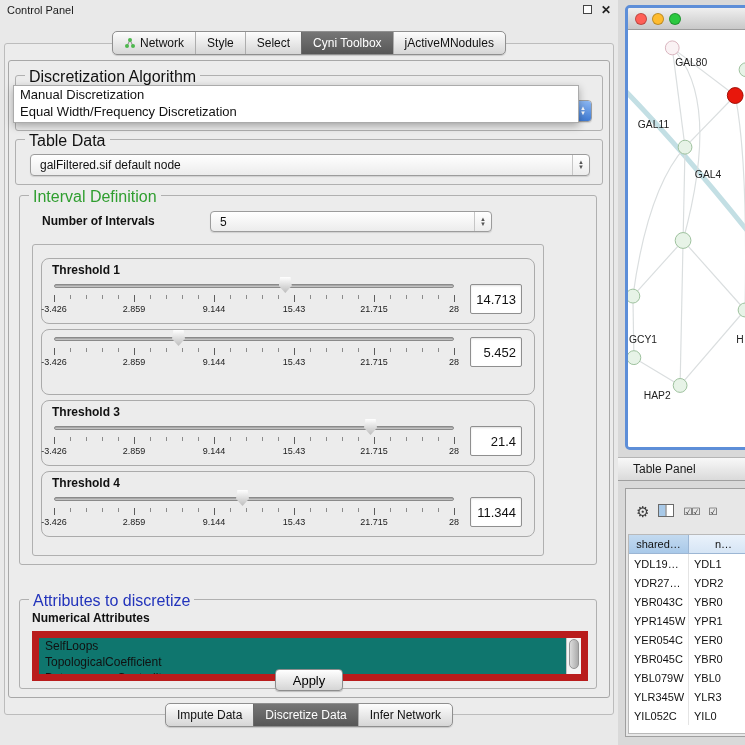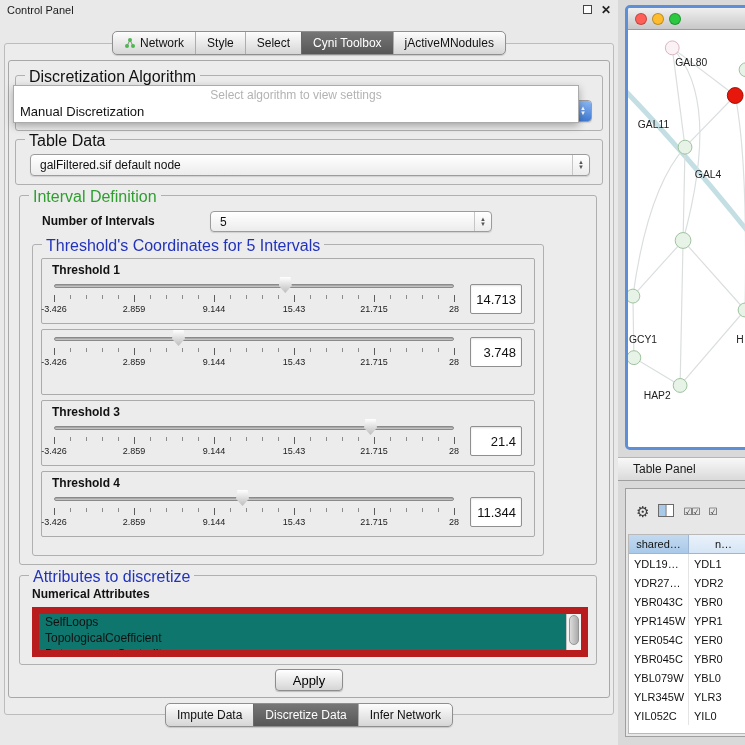--- a/index.html
+++ b/index.html
@@ -33,21 +33,21 @@
   .combo .arrows{margin-left:auto;width:17px;height:100%;display:flex;flex-direction:column;align-items:center;justify-content:center;font-size:6px;line-height:5px;color:#555;border-left:1px solid #c6c6c6}
   .combo.blue-cap .arrows{background:linear-gradient(#8ab6f2,#3f7ad2);color:#fff;border-radius:0 3px 3px 0;border-left:1px solid #3a6cb8}
 
   .popup{position:absolute;left:4px;top:24px;width:566px;background:#fff;border:1px solid #ababab;box-shadow:0 3px 8px rgba(0,0,0,.3);z-index:40;font-size:13px;padding-bottom:2px}
   .popup .ph{color:#b3b3b3;text-align:center;font-size:12px;padding:2px 0 1px}
   .popup .opt{padding:1px 6px;line-height:15px}
   .popup .opt.bold{font-weight:normal}
 
   
   .thr-container{position:absolute;left:0;right:0;top:0;bottom:0;padding-top:13px}
-  .threshold-panel{position:relative;border:1px solid #ababab;border-radius:2px;margin:0 8px 5px 8px;height:66px;background:#ececec}
+  .threshold-panel{position:relative;border:1px solid #ababab;border-radius:8px;margin:0 8px 5px 8px;height:66px;background:#ececec}
   .t-label{font-weight:bold;font-size:12px;padding:4px 0 0 10px;line-height:14px}
   .t-row{display:flex;align-items:center;padding:0 12px 0 6px}
   .slider{position:relative;flex:1;height:44px}
   .track-area{position:absolute;left:6px;right:6px;top:0;height:100%}
   .groove{position:absolute;left:0;right:0;top:7px;height:4px;background:linear-gradient(#9b9b9b,#cfcfcf);border:1px solid #8a8a8a;border-radius:2px}
   .sthumb{position:absolute;top:0;width:13px;height:16px;background:linear-gradient(#ffffff,#bdbdbd);clip-path:polygon(10% 0,90% 0,100% 55%,50% 100%,0 55%);filter:drop-shadow(0 0 1px #6e6e6e) drop-shadow(0 1px 1px rgba(0,0,0,.25))}
   .ticks{position:absolute;left:0;right:0;top:18px;height:7px}
   .tick{position:absolute;top:0;width:1px;height:4px;background:#8b8b8b}
   .tick.major{height:7px;background:#5d5d5d}
   .scale{position:absolute;left:0;right:0;top:27px;height:11px;font-size:9px;color:#1a1a1a}
@@ -131,23 +131,23 @@
       <div class="combo blue-cap" style="left:12px;top:24px;width:564px">
         <span></span>
         <span class="arrows">
             <span>▲</span>
             <span>▼</span>
           </span>
       </div>
     </div>
 
     <div class="popup">
-      <div class="ph">Select algorithm to view settings</div>
       <div id="popup-options">
           <div class="opt bold">Manual Discretization</div>
+          <div class="opt">Equal Width/Frequency Discretization</div>
         </div>
     </div>
 
     <div class="group" style="left:6px;top:78px;width:588px;height:46px">
       <span class="group-legend">Table Data</span>
       <div class="combo" style="left:14px;top:14px;width:560px">
         <span>galFiltered.sif default node</span>
         <span class="arrows">
             <span>▲</span>
             <span>▼</span>
@@ -161,21 +161,20 @@
       <span class="bold-label" style="left:22px;top:18px">Number of Intervals</span>
       <div class="combo" style="left:190px;top:15px;width:282px;height:21px">
         <span>5</span>
         <span class="arrows">
             <span>▲</span>
             <span>▼</span>
           </span>
       </div>
 
       <div class="group" style="left:12px;top:48px;width:512px;height:312px">
-        <span class="group-legend legend-blue">Threshold's Coordinates for 5 Intervals</span>
         <div class="thr-container" id="thresholds">
             <div class="threshold-panel">
     <div class="t-label">Threshold 1</div>
     <div class="t-row">
       <div class="slider">
         <div class="track-area">
           <div class="groove"></div>
           <div class="sthumb" style="left: calc(57.7% - 6px);"></div>
           <div class="ticks">
                       <div class="tick major" style="left: 0%;"></div>
@@ -255,21 +254,21 @@
           <div class="scale">
                       <span class="scale-label" style="left: 0%;">-3.426</span>
                       <span class="scale-label" style="left: 20%;">2.859</span>
                       <span class="scale-label" style="left: 40%;">9.144</span>
                       <span class="scale-label" style="left: 60%;">15.43</span>
                       <span class="scale-label" style="left: 80%;">21.715</span>
                       <span class="scale-label" style="left: 100%;">28</span>
                     </div>
         </div>
       </div>
-      <div class="value-box">3.748</div>
+      <div class="value-box">5.452</div>
     </div>
   </div>
             <div class="threshold-panel">
     <div class="t-label">Threshold 3</div>
     <div class="t-row">
       <div class="slider">
         <div class="track-area">
           <div class="groove"></div>
           <div class="sthumb" style="left: calc(79% - 6px);"></div>
           <div class="ticks">
@@ -358,21 +357,21 @@
                     </div>
         </div>
       </div>
       <div class="value-box">11.344</div>
     </div>
   </div>
           </div>
       </div>
     </div>
 
-    <div class="group" style="left:10px;top:514px;width:578px;height:90px">
+    <div class="group" style="left:10px;top:538px;width:578px;height:90px">
       <span class="group-legend legend-blue">Attributes to discretize</span>
       <span class="bold-label" style="left:12px;top:11px">Numerical Attributes</span>
       <div class="listbox" style="left:12px;top:31px;width:556px;height:50px">
         <div id="attr-list">
             <div class="list-item">SelfLoops</div>
             <div class="list-item">TopologicalCoefficient</div>
             <div class="list-item">BetweennessCentrality</div>
           </div>
         <div class="vscroll">
             <div class="vthumb"></div>

